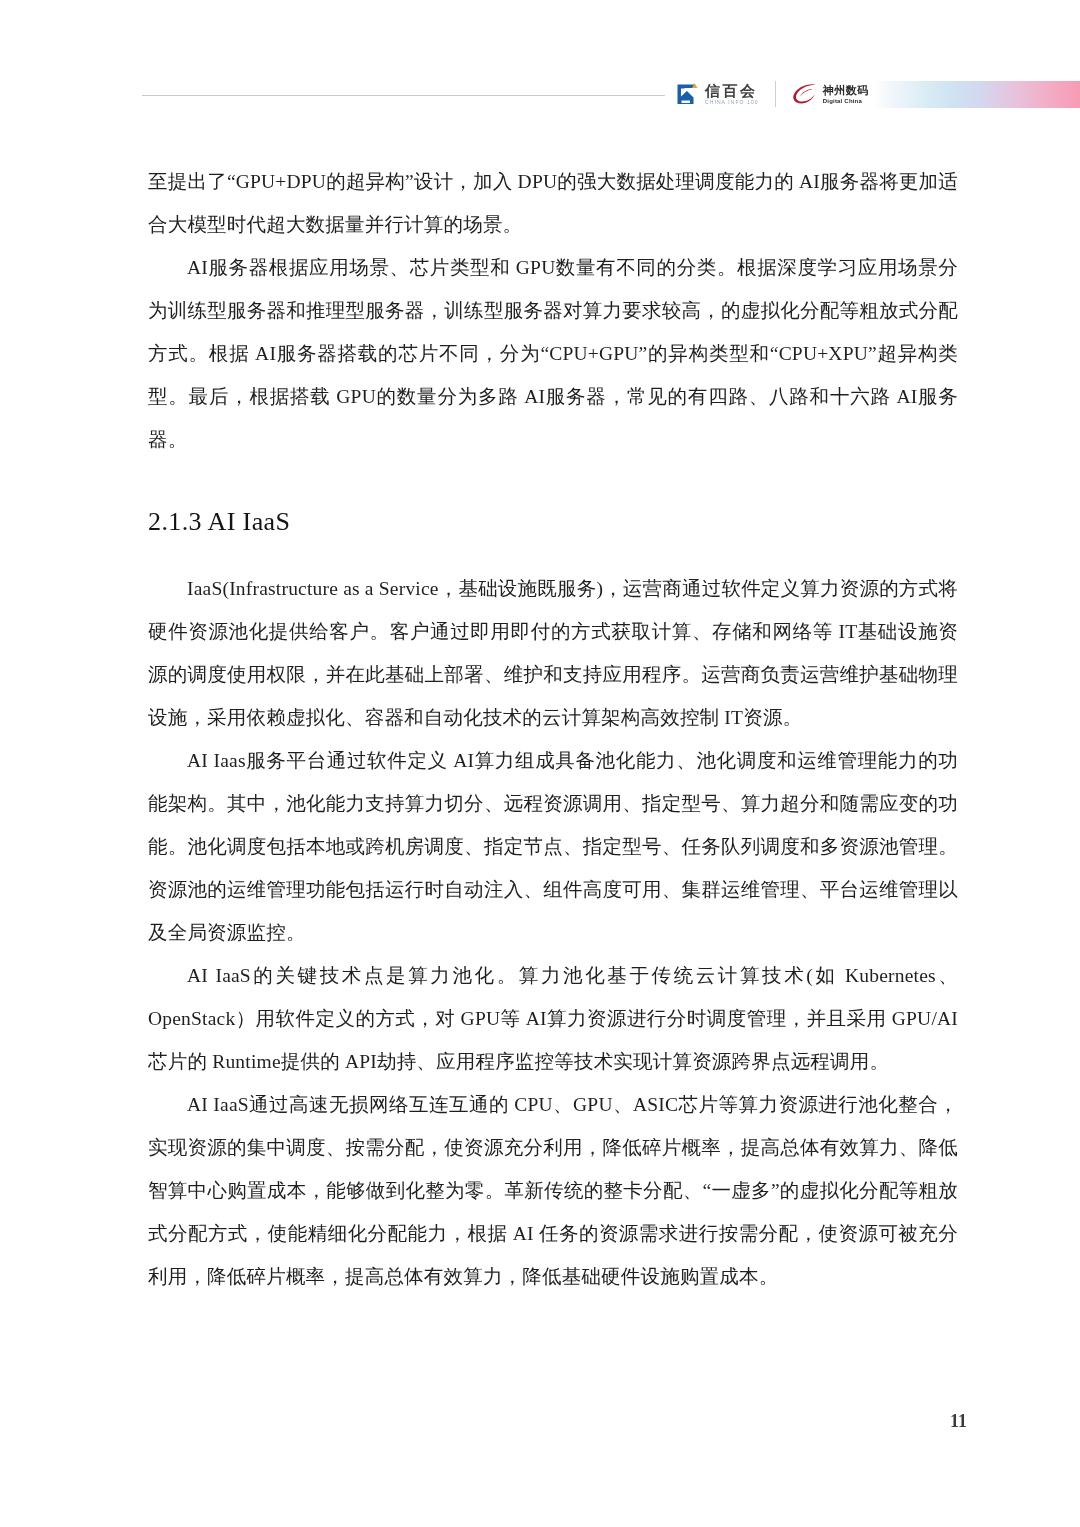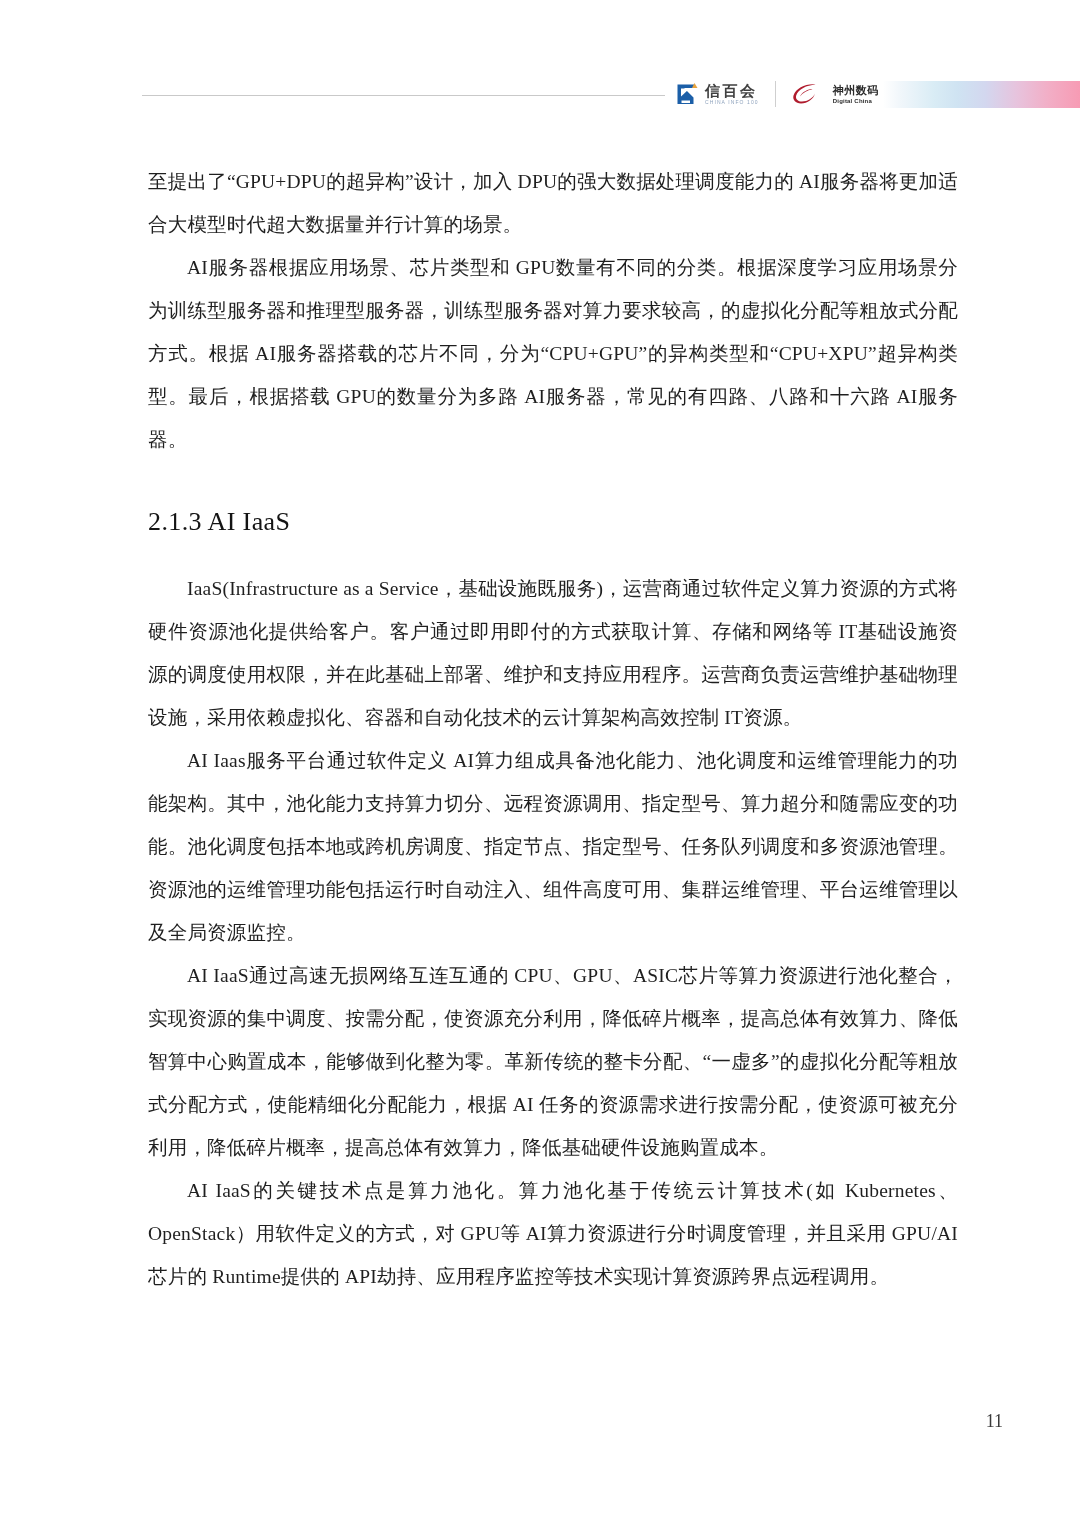--- a/index.html
+++ b/index.html
@@ -85,21 +85,21 @@
   .logo-divider {
     width: 1px;
     height: 26px;
     background: #cfcfcf;
     margin: 0 16px;
   }
   
   .logo-dc {
     display: flex;
     align-items: center;
-    gap: 15px;
+    gap: 5px;
   }
   .logo-dc-mark {
     width: 26px;
     height: 22px;
   }
   .logo-dc-mark svg { display: block; }
   .logo-dc-text {
     display: flex;
     flex-direction: column;
     justify-content: center;
@@ -164,21 +164,22 @@
     letter-spacing: 0.4px;
   }
 
   
   .footer {
     position: absolute;
     left: 0;
     right: 0;
     bottom: 95px;
     text-align: right;
-    padding-right: 77px;
+    padding-right: 113px;
+    font-weight: bold;
   }
   .page-number {
     font-size: 18px;
     color: #3a3a3a;
     font-family: "Liberation Serif", "DejaVu Serif", serif;
   }
 </style>
 </head>
 <body>
 
@@ -230,23 +231,23 @@
 
     <p class="para indent">AI服务器根据应用场景、芯片类型和 GPU数量有不同的分类。根据深度学习应用场景分为训练型服务器和推理型服务器，训练型服务器对算力要求较高，的虚拟化分配等粗放式分配方式。根据 AI服务器搭载的芯片不同，分为“CPU+GPU”的异构类型和“CPU+XPU”超异构类型。最后，根据搭载 GPU的数量分为多路 AI服务器，常见的有四路、八路和十六路 AI服务器。</p>
 
 
     <h2 class="section-heading">2.1.3 AI IaaS</h2>
 
     <p class="para indent">IaaS(Infrastructure as a Service，基础设施既服务)，运营商通过软件定义算力资源的方式将硬件资源池化提供给客户。客户通过即用即付的方式获取计算、存储和网络等 IT基础设施资源的调度使用权限，并在此基础上部署、维护和支持应用程序。运营商负责运营维护基础物理设施，采用依赖虚拟化、容器和自动化技术的云计算架构高效控制 IT资源。</p>
 
     <p class="para indent">AI Iaas服务平台通过软件定义 AI算力组成具备池化能力、池化调度和运维管理能力的功能架构。其中，池化能力支持算力切分、远程资源调用、指定型号、算力超分和随需应变的功能。池化调度包括本地或跨机房调度、指定节点、指定型号、任务队列调度和多资源池管理。资源池的运维管理功能包括运行时自动注入、组件高度可用、集群运维管理、平台运维管理以及全局资源监控。</p>
 
+    <p class="para indent">AI IaaS的关键技术点是算力池化。算力池化基于传统云计算技术(如 Kubernetes、OpenStack）用软件定义的方式，对 GPU等 AI算力资源进行分时调度管理，并且采用 GPU/AI芯片的 Runtime提供的 API劫持、应用程序监控等技术实现计算资源跨界点远程调用。</p>
+
     <p class="para indent">AI IaaS通过高速无损网络互连互通的 CPU、GPU、ASIC芯片等算力资源进行池化整合，实现资源的集中调度、按需分配，使资源充分利用，降低碎片概率，提高总体有效算力、降低智算中心购置成本，能够做到化整为零。革新传统的整卡分配、“一虚多”的虚拟化分配等粗放式分配方式，使能精细化分配能力，根据 AI 任务的资源需求进行按需分配，使资源可被充分利用，降低碎片概率，提高总体有效算力，降低基础硬件设施购置成本。</p>
-
-    <p class="para indent">AI IaaS的关键技术点是算力池化。算力池化基于传统云计算技术(如 Kubernetes、OpenStack）用软件定义的方式，对 GPU等 AI算力资源进行分时调度管理，并且采用 GPU/AI芯片的 Runtime提供的 API劫持、应用程序监控等技术实现计算资源跨界点远程调用。</p>
 
   </div>
 
   <div class="footer">
     <span class="page-number">11</span>
   </div>
 
 </div>
 
 </body></html>

